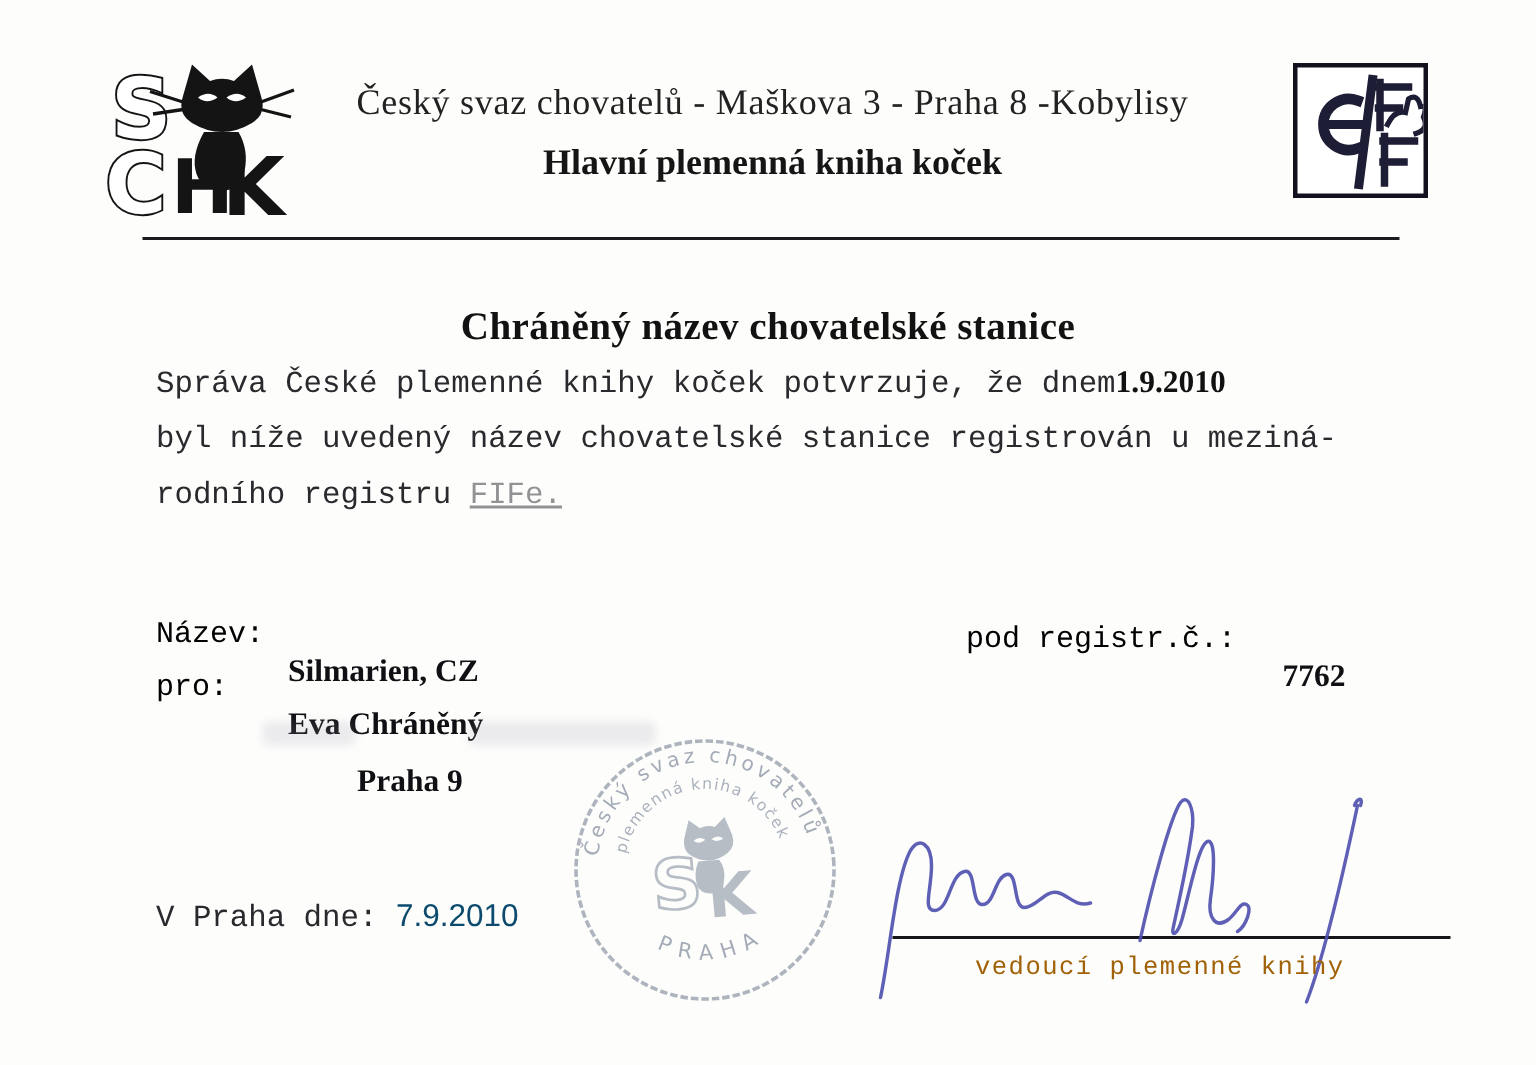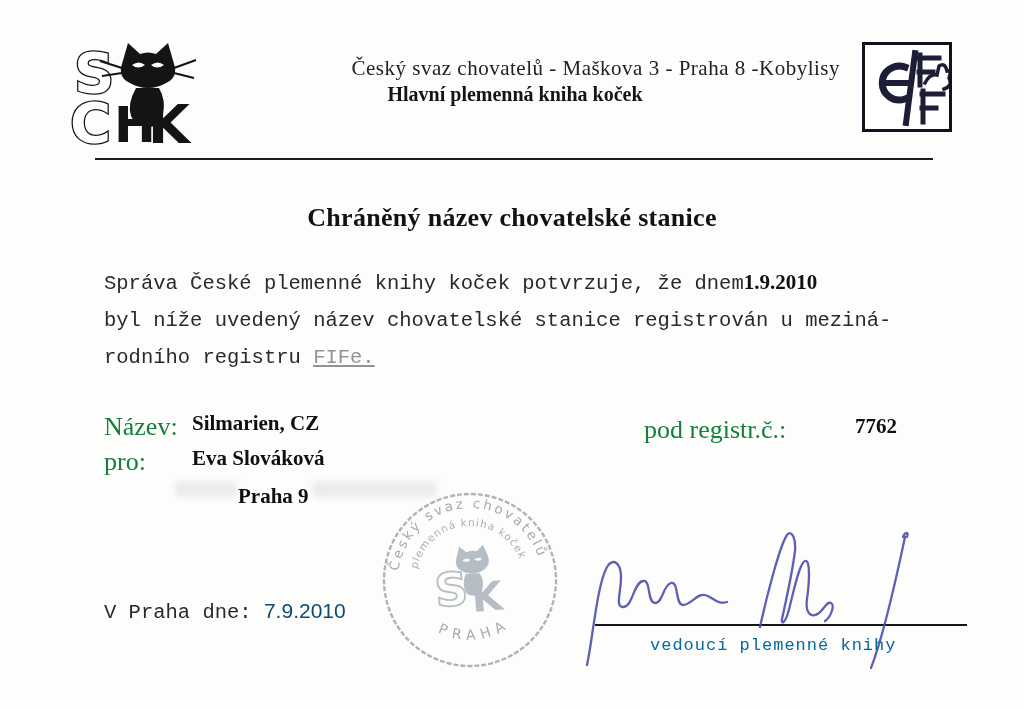--- a/index.html
+++ b/index.html
@@ -7,47 +7,47 @@
     position:relative;width:1024px;height:710px;background:#fdfdfc;
     overflow:hidden;margin:0 auto;color:#1c1c1c;
     font-family:"Liberation Serif", serif;
   }
   .abs{position:absolute;}
   .serif{font-family:"Liberation Serif", serif;}
   .mono{font-family:"Liberation Mono", monospace;}
 
   
   .head-center{left:190px;top:56px;width:650px;text-align:center;}
-  .org-line{font-size:21px;letter-spacing:.5px;color:#222;text-align:right;}
-  .dept-line{font-size:20px;font-weight:bold;margin-top:2px;color:#151515;}
+  .org-line{font-size:24px;letter-spacing:.5px;color:#222;}
+  .dept-line{font-size:24px;font-weight:bold;margin-top:13px;color:#151515;}
   .fife-box{left:862px;top:42px;width:90px;height:90px;border:3px solid #12121f;
     box-sizing:border-box;background:#fff;}
   .rule{left:95px;top:158px;width:838px;height:2px;background:#1b1b20;}
 
   
   .title{left:0;top:203px;width:1024px;text-align:center;font-size:26px;
     font-weight:bold;letter-spacing:.3px;color:#121212;}
 
   
-  .body-par{left:104px;top:264px;width:830px;font-size:20.5px;line-height:37px;
+  .body-par{left:104px;top:236px;width:830px;font-size:20.5px;line-height:37px;
     color:#2a2a2e;white-space:nowrap;}
   .inline-date{font-family:"Liberation Serif", serif;font-weight:bold;
     font-size:21px;color:#111;}
   .faded{opacity:.5;text-decoration:underline;}
 
   
-  .f-label{font-size:26px;color:#15803d;font-family:Liberation Serif, serif;}
-  .f-value{font-size:21px;font-weight:bold;color:#101014;}
+  .f-label{font-size:20px;color:#000000;}
+  .f-value{font-size:21px;font-weight:bold;color:#101014;margin-top:24px;}
   .smudge{background:rgba(140,145,160,.16);filter:blur(3px);border-radius:4px;}
 
   
   .place-date{left:104px;top:599px;font-size:20.5px;color:#2a2a2e;white-space:nowrap;}
   .pd-value{font-family:Liberation Sans, sans-serif;font-size:21px;color:#0c4a6e;}
   .sig-line{left:595px;top:624px;width:372px;height:2px;background:#15151a;}
-  .sig-caption{left:650px;top:636px;font-size:17px;color:#0369a1;letter-spacing:1px;}
+  .sig-caption{left:650px;top:636px;font-size:17px;color:#a16207;letter-spacing:1px;}
 
   .stamp-wrap{left:370px;top:480px;width:200px;height:200px;transform:rotate(-5deg);opacity:.92;}
   svg{display:block;}
 </style>
 </head>
 <body>
 
 <div class="page">
 
   <svg class="abs" style="left:70px;top:38px;overflow:visible" width="130" height="106" viewBox="0 0 130 106" font-family="DejaVu Sans, sans-serif">
@@ -92,21 +92,21 @@
     <div><span>rodního registru </span><span class="faded">FIFe.</span></div>
   </div>
 
   <div class="abs mono f-label" style="left:104px;top:412px">Název:</div>
   <div class="abs serif f-value" style="left:192px;top:411px">Silmarien, CZ</div>
 
   <div class="abs mono f-label" style="left:644px;top:415px;white-space:nowrap">pod registr.č.:</div>
   <div class="abs serif f-value" style="left:855px;top:414px">7762</div>
 
   <div class="abs mono f-label" style="left:104px;top:447px">pro:</div>
-  <div class="abs serif f-value" style="left:192px;top:446px">Eva Slováková</div>
+  <div class="abs serif f-value" style="left:192px;top:446px">Eva Chráněný</div>
 
   <div class="abs smudge" style="left:175px;top:481px;width:62px;height:16px"></div>
   <div class="abs smudge" style="left:312px;top:481px;width:125px;height:16px"></div>
   <div class="abs serif f-value" style="left:238px;top:484px">Praha 9</div>
 
   <div class="abs mono place-date">
     <span>V Praha dne:</span>
     <span class="pd-value">7.9.2010</span>
   </div>
 

